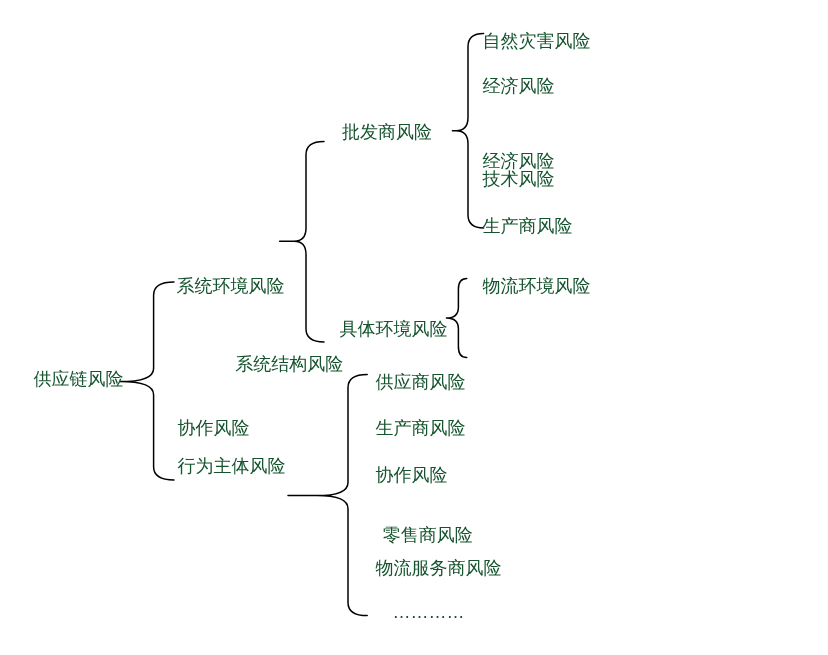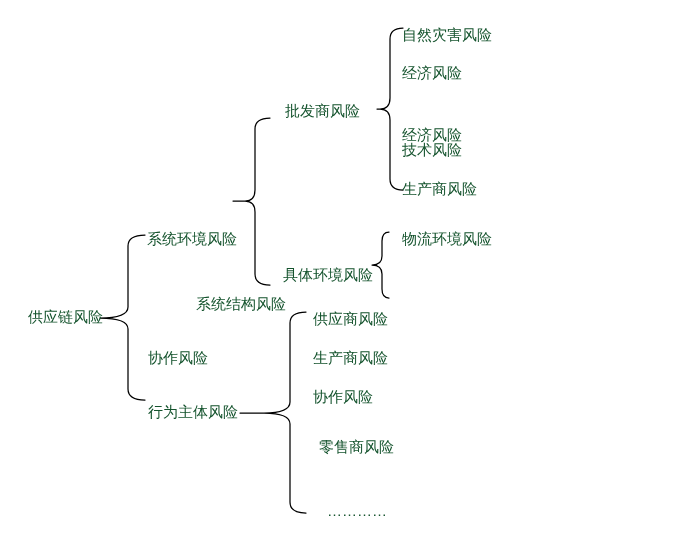--- a/index.html
+++ b/index.html
@@ -56,32 +56,33 @@
     <path d="M389,232 Q382,232 382,241 L382,256 Q382,265 372,265 Q382,265 382,274 L382,289 Q382,298 389,298"></path>
 
     <path d="M306,312 Q290,312 290,323 L290,402 Q290,413 264,413 L240,413 L264,413 Q290,413 290,424 L290,502 Q290,513 306,513"></path>
   </svg>
 
   <div class="node" style="left:28px; top:309px;">供应链风险</div>
 
   <div class="node" style="left:147px; top:231px;">系统环境风险</div>
   <div class="node" style="left:148px; top:296px;margin-left:48px;">系统结构风险</div>
   <div class="node" style="left:148px; top:350px;">协作风险</div>
-  <div class="node" style="left:148px; top:404px;">行为主体风险</div>
+  <div class="node" style="left:148px; top:381px;">行为主体风险</div>
 
   <div class="node" style="left:285px; top:103px;">批发商风险</div>
   <div class="node" style="left:283px; top:267px;">具体环境风险</div>
 
   <div class="node" style="left:402px; top:27px;">自然灾害风险</div>
   <div class="node" style="left:402px; top:65px;">经济风险</div>
   <div class="node" style="left:402px; top:103px;margin-top:24px;">经济风险</div>
   <div class="node" style="left:402px; top:142px;">技术风险</div>
   <div class="node" style="left:402px; top:181px;">生产商风险</div>
 
   <div class="node" style="left:402px; top:231px;">物流环境风险</div>
 
   <div class="node" style="left:313px; top:311px;">供应商风险</div>
   <div class="node" style="left:313px; top:350px;">生产商风险</div>
   <div class="node" style="left:313px; top:389px;">协作风险</div>
   <div class="node" style="left:319px; top:427px;margin-top:12px;">零售商风险</div>
+  <div class="node" style="left:313px; top:466px;">物流服务商风险</div>
   <div class="node dots" style="left:327px; top:503px;">…………</div>
 
 </div>
 
 </body></html>

